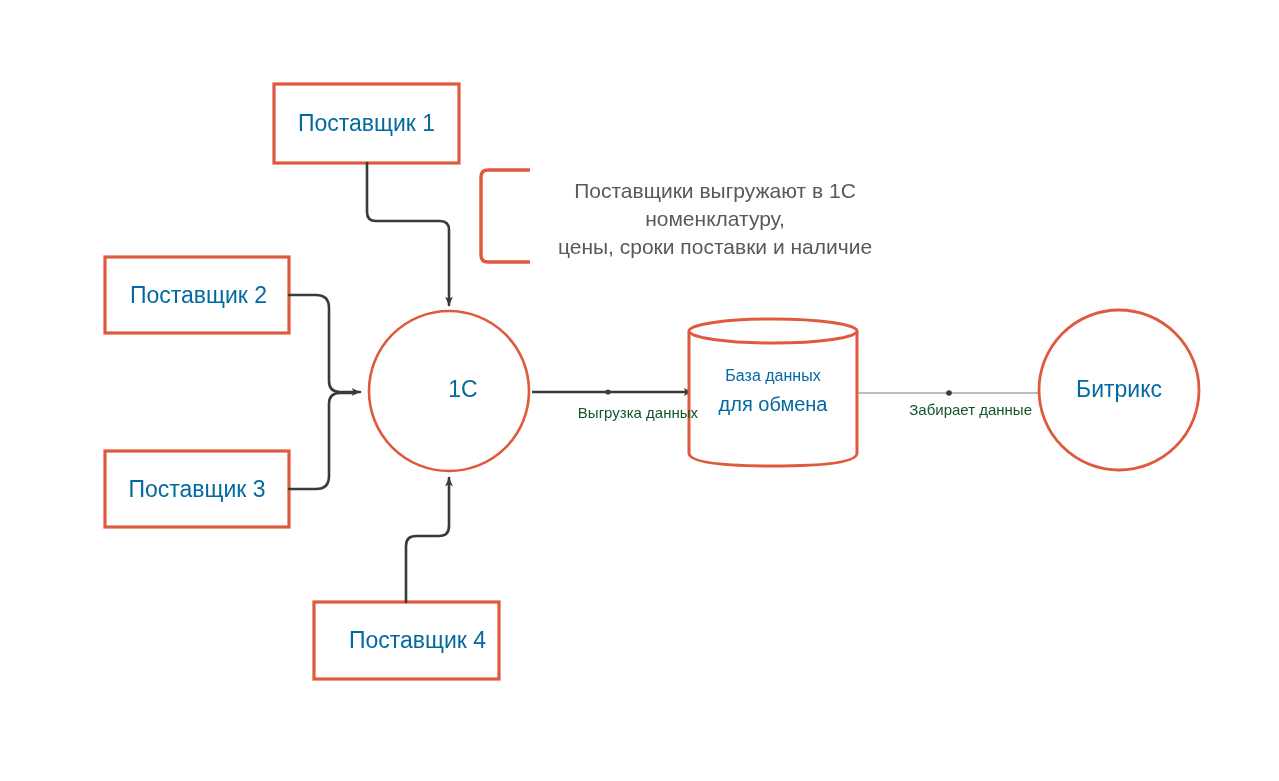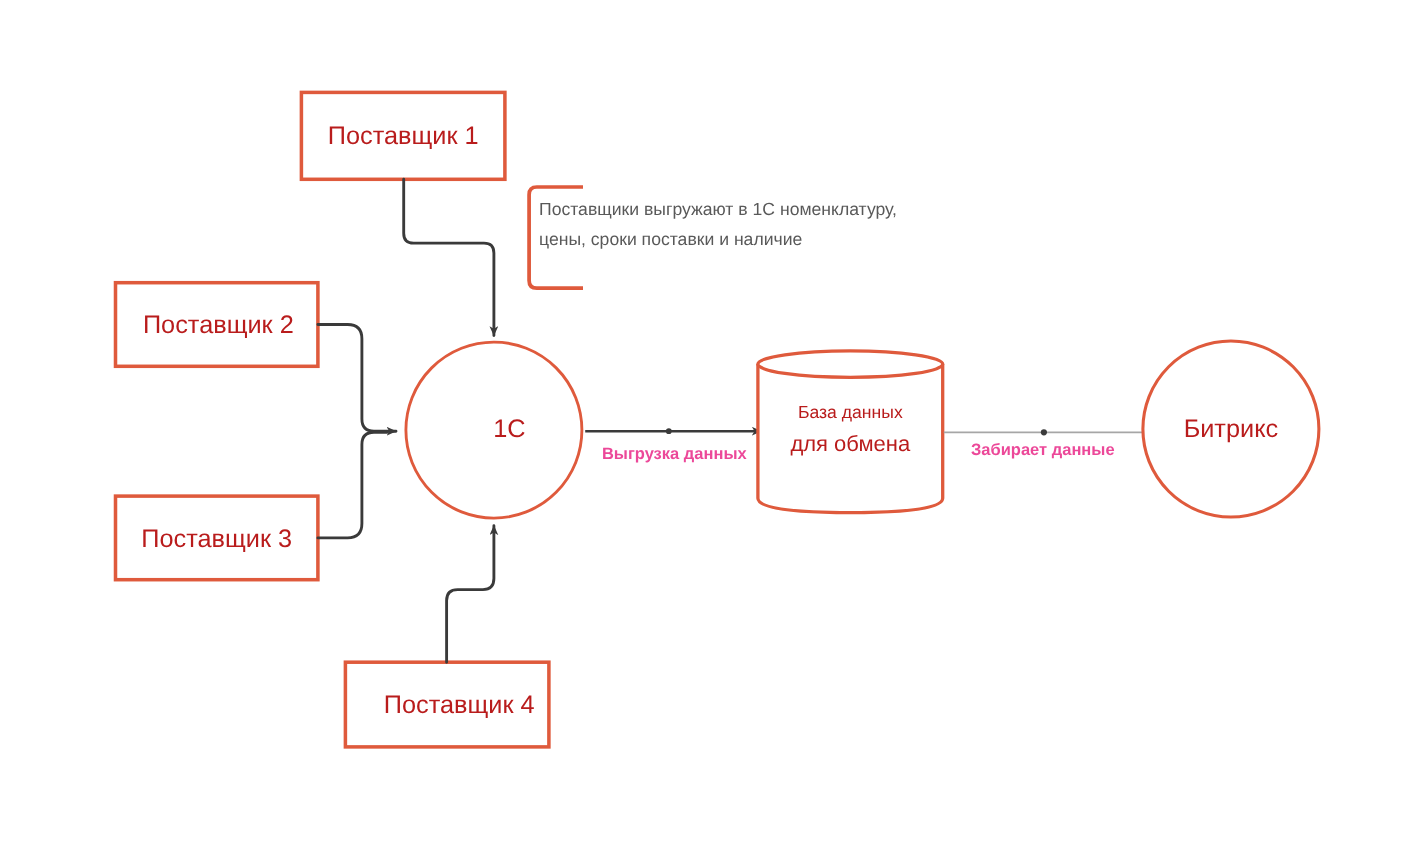--- a/index.html
+++ b/index.html
@@ -17,44 +17,44 @@
   }
   #diagram-svg {
     position: absolute;
     top: 0;
     left: 0;
     width: 1279px;
     height: 781px;
   }
   .node-label {
     position: absolute;
-    color: #b91c1c;
+    color: #0369a1;
     font-size: 23px;
     line-height: 29px;
     text-align: center;
     white-space: nowrap;
     pointer-events: none;
   }
   .edge-label {
     position: absolute;
-    color: #ec4899;
+    color: #14532d;
     font-size: 15px;
     line-height: 19px;
-    text-align: center;
+    text-align: right;
     white-space: nowrap;
     pointer-events: none;
-    font-weight: bold;
   }
   .note-text {
     position: absolute;
     color: #595959;
-    font-size: 16px;
+    font-size: 21px;
     line-height: 28px;
-    text-align: left;
+    text-align: center;
     white-space: pre-line;
+    margin-left: 15px;
   }
 </style>
 </head>
 <body>
 
 <div id="canvas">
 
   <svg id="diagram-svg" viewBox="0 0 1279 781" xmlns="http://www.w3.org/2000/svg">
     <defs>
       <marker id="arrowDark" markerWidth="10" markerHeight="10" refX="8.5" refY="4" orient="auto" markerUnits="userSpaceOnUse">

